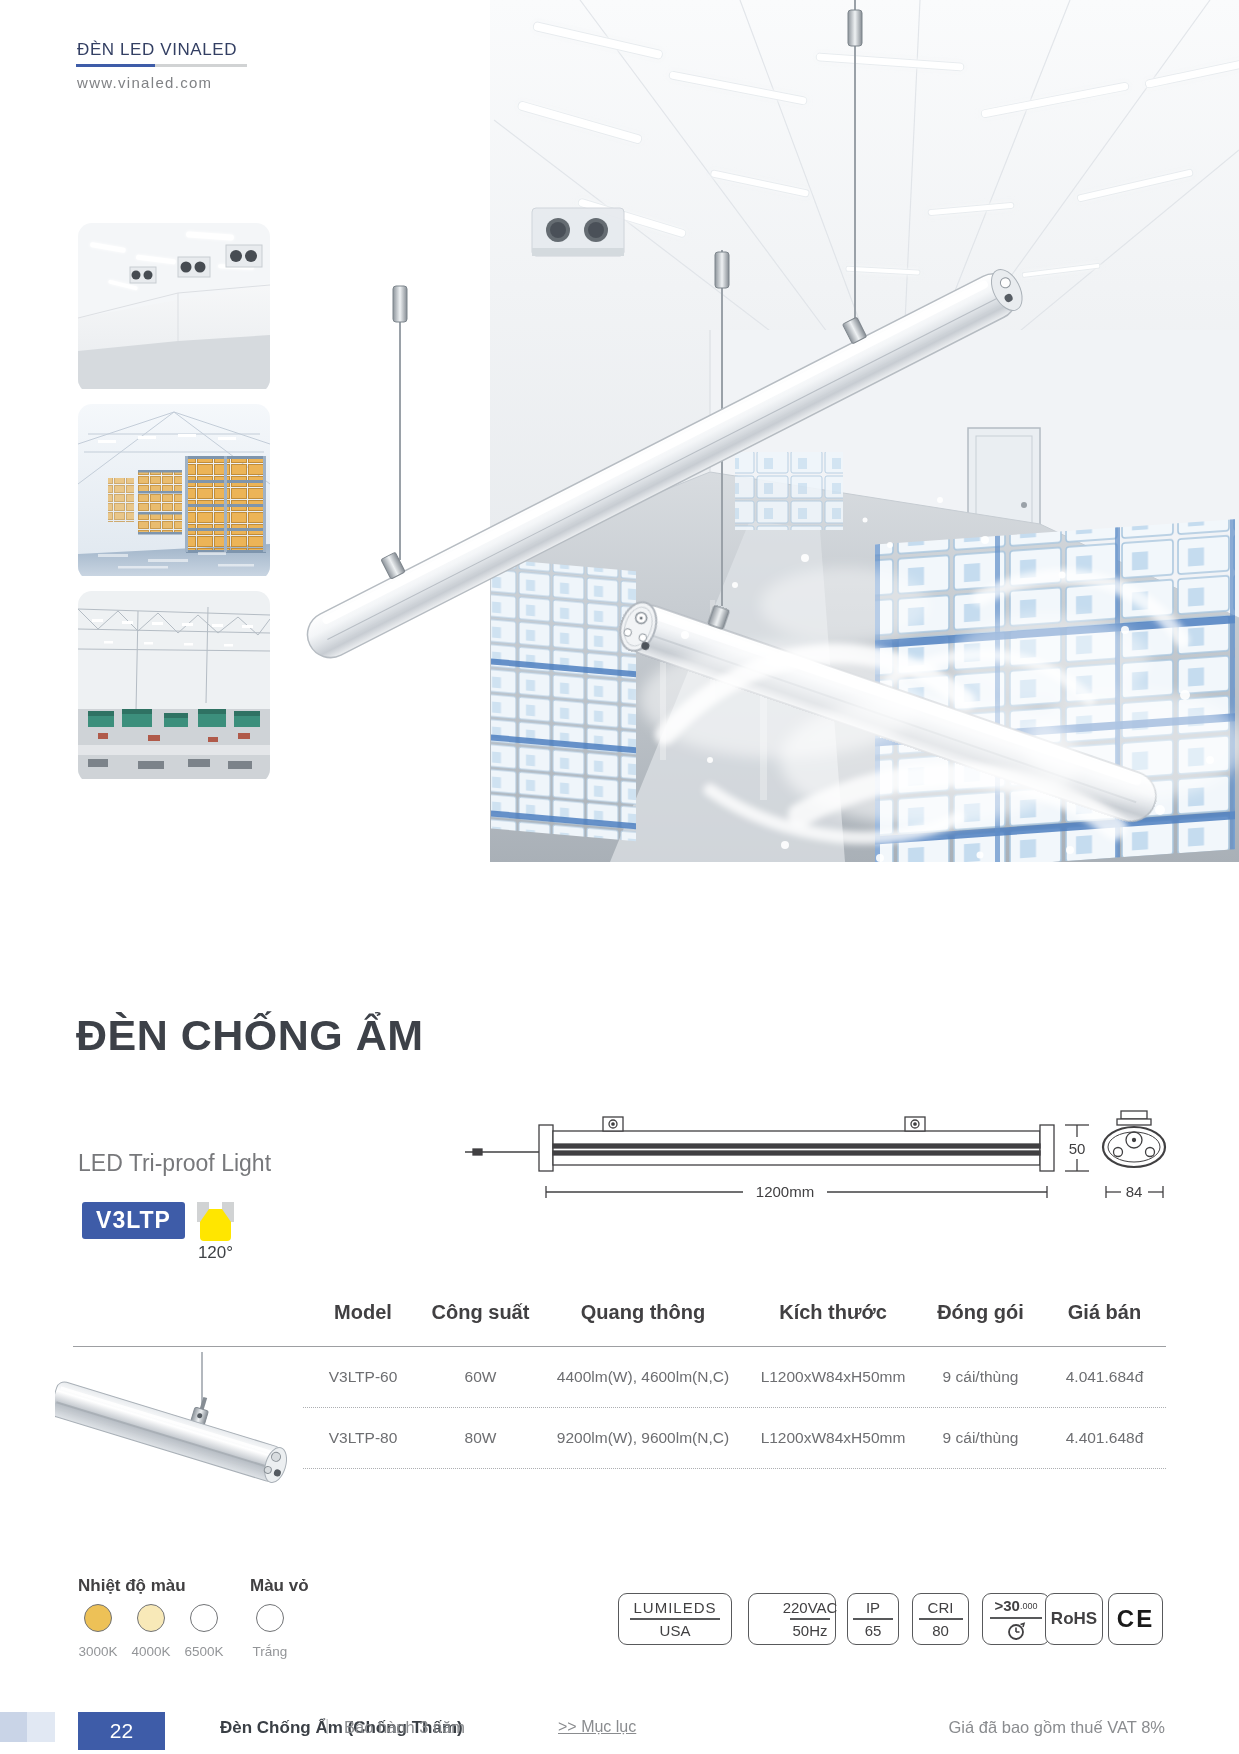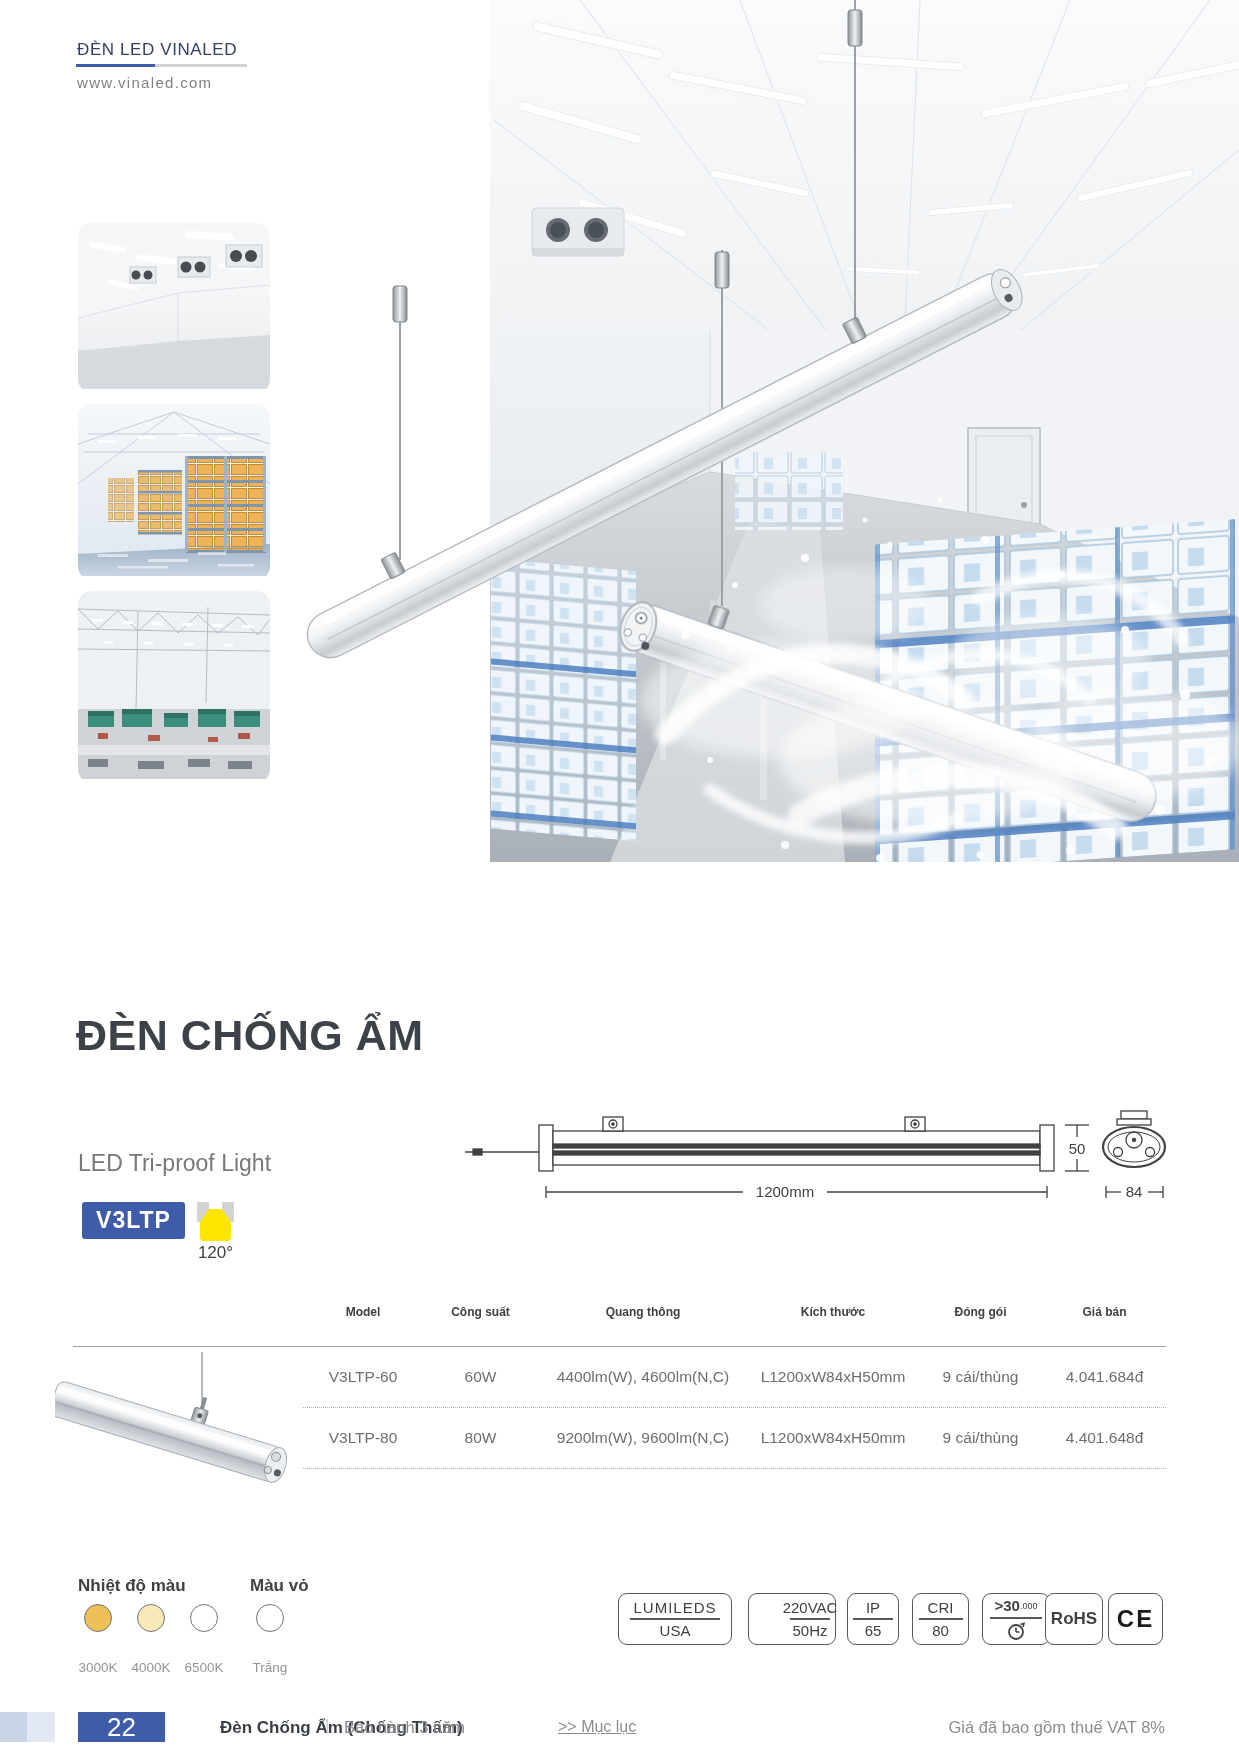--- a/index.html
+++ b/index.html
@@ -23,48 +23,48 @@
   .subtitle{left:78px;top:1150px;font-size:23px;color:#77787b;}
   .model-badge{left:82px;top:1202px;width:103px;height:37px;background:#3e5ca8;border-radius:3px;
                color:#fff;font-size:23px;font-weight:700;letter-spacing:1px;
                display:flex;align-items:center;justify-content:center;}
   .beam-icon{left:197px;top:1202px;}
   .beam-label{left:188px;top:1243px;width:55px;text-align:center;font-size:17px;color:#3f4246;}
 
   
   .tbl-head{left:73px;top:1300px;width:1093px;display:grid;
             grid-template-columns:230px 120px 115px 210px 170px 125px 123px;}
-  .th{font-size:12px;font-weight:700;color:#414042;text-align:center;line-height:24px;}
+  .th{font-size:20px;font-weight:700;color:#414042;text-align:center;line-height:24px;}
   .tbl-rule{left:73px;top:1346px;width:1093px;height:1px;background:#9d9fa2;}
   .tbl-rows{left:303px;top:1347px;width:863px;}
   .trow{height:60px;display:grid;grid-template-columns:120px 115px 210px 170px 125px 123px;
         align-items:center;border-bottom:1px dotted #adafb2;}
   .td{text-align:center;font-size:15.5px;color:#6d6e71;}
   .prod-img{left:55px;top:1352px;}
 
   
   .opt-title{font-size:17px;font-weight:700;color:#414042;}
   .swatch{width:28px;height:28px;border-radius:50%;border:1.5px solid #717376;box-sizing:border-box;}
-  .sw-label{width:56px;text-align:center;font-size:13.5px;color:#939598;margin-top:16px;}
+  .sw-label{width:56px;text-align:center;font-size:13.5px;color:#939598;}
 
   
   .cert{top:1593px;height:52px;border:1.5px solid #58595b;border-radius:9px;box-sizing:border-box;
         display:flex;flex-direction:column;align-items:center;justify-content:center;background:#fff;}
   .c-top{font-size:15px;color:#414042;line-height:17px;}
   .c-top.ls{letter-spacing:1px;}
   .c-div{width:80%;height:1.5px;background:#58595b;margin:2px 0;}
   .c-bot{font-size:15px;color:#414042;line-height:17px;}
   .c-one{font-size:17px;font-weight:700;color:#414042;}
   .c-ce{font-size:24px;font-weight:700;color:#1a1a1a;letter-spacing:2px;}
   .c-sm{font-size:9px;vertical-align:2px;}
 
   
   .f-block1{left:0;top:1712px;width:27px;height:30px;background:#c9d4e7;}
   .f-block2{left:27px;top:1712px;width:28px;height:30px;background:#e1e8f3;}
-  .f-page{left:78px;top:1712px;width:87px;height:30px;background:#3e5ca8;color:#fff;font-size:26px;
+  .f-page{left:78px;top:1712px;width:87px;height:38px;background:#3e5ca8;color:#fff;font-size:21px;
           display:flex;align-items:center;justify-content:center;}
   .f-title{left:220px;top:1718px;font-size:17px;font-weight:700;color:#3a3f45;}
   .f-sep{left:325px;top:1716px;font-size:17px;color:#c9cbcd;}
   .f-warranty{left:344px;top:1718px;font-size:16.5px;color:#8a8c8f;}
   .f-toc{left:558px;top:1718px;font-size:16px;color:#8a8c8f;text-decoration:underline;cursor:pointer;}
   .f-vat{right:74px;top:1718px;font-size:16.5px;color:#8a8c8f;}
 </style>
 </head>
 <body>
 

